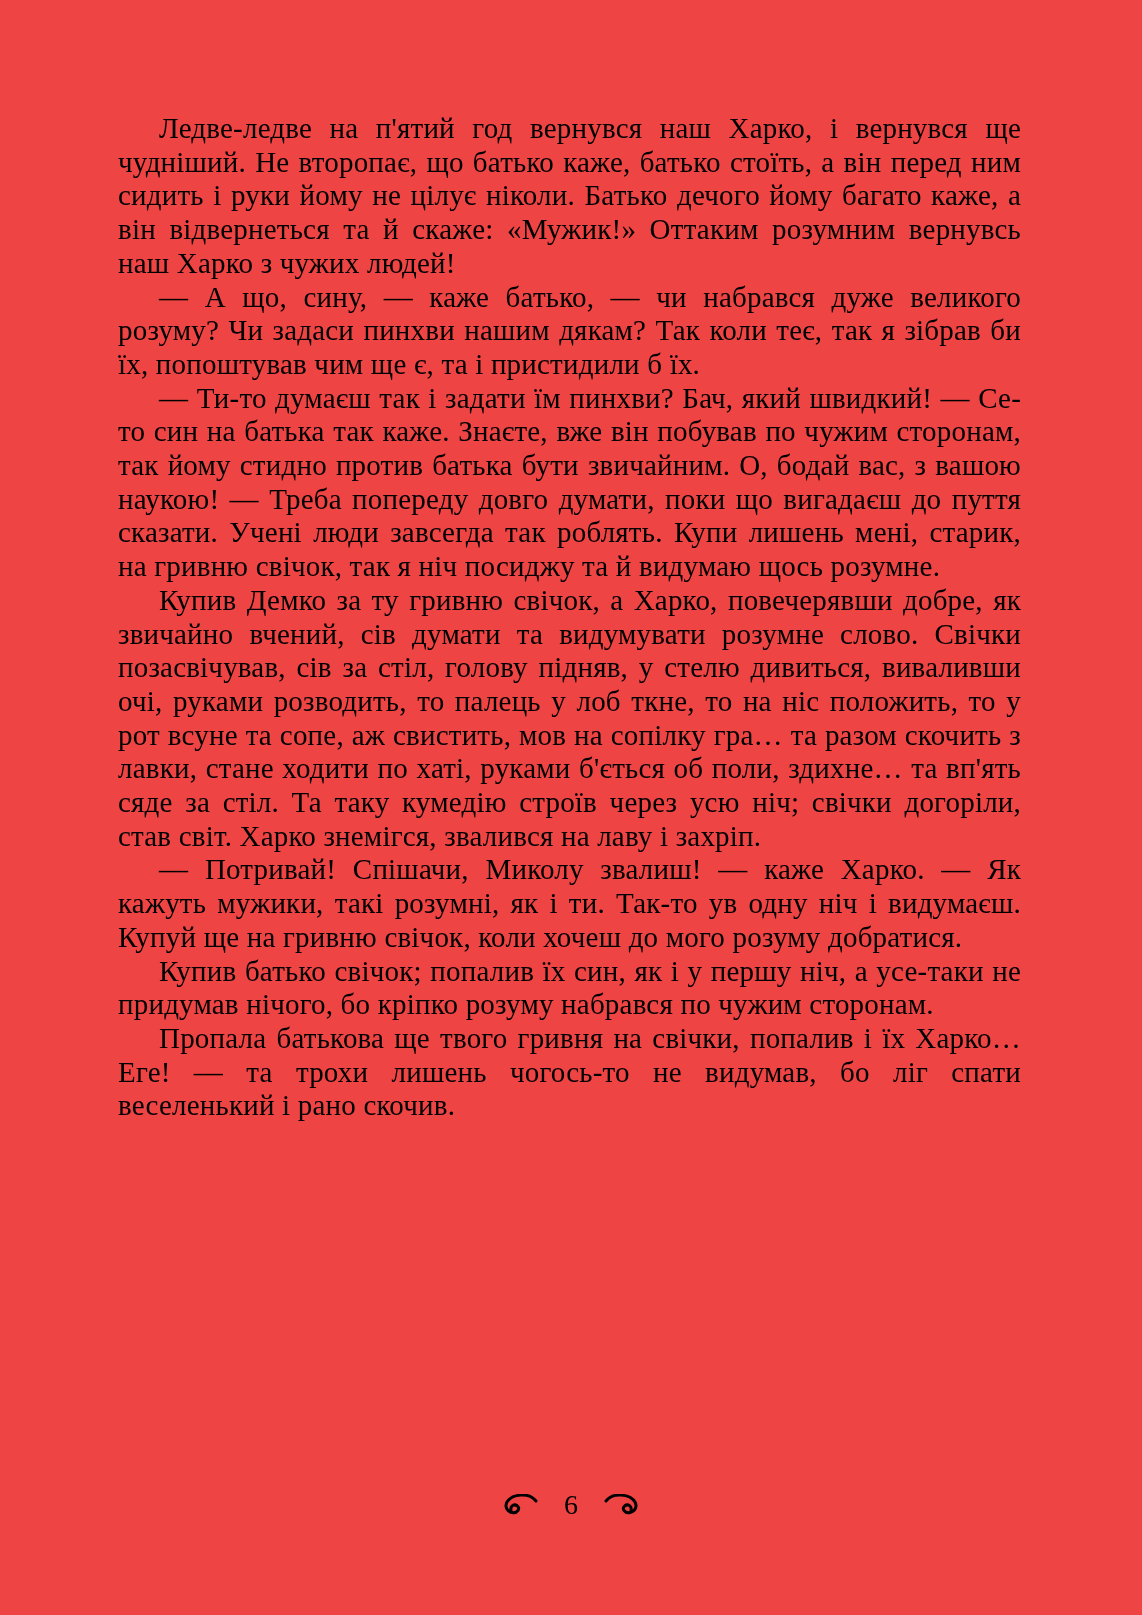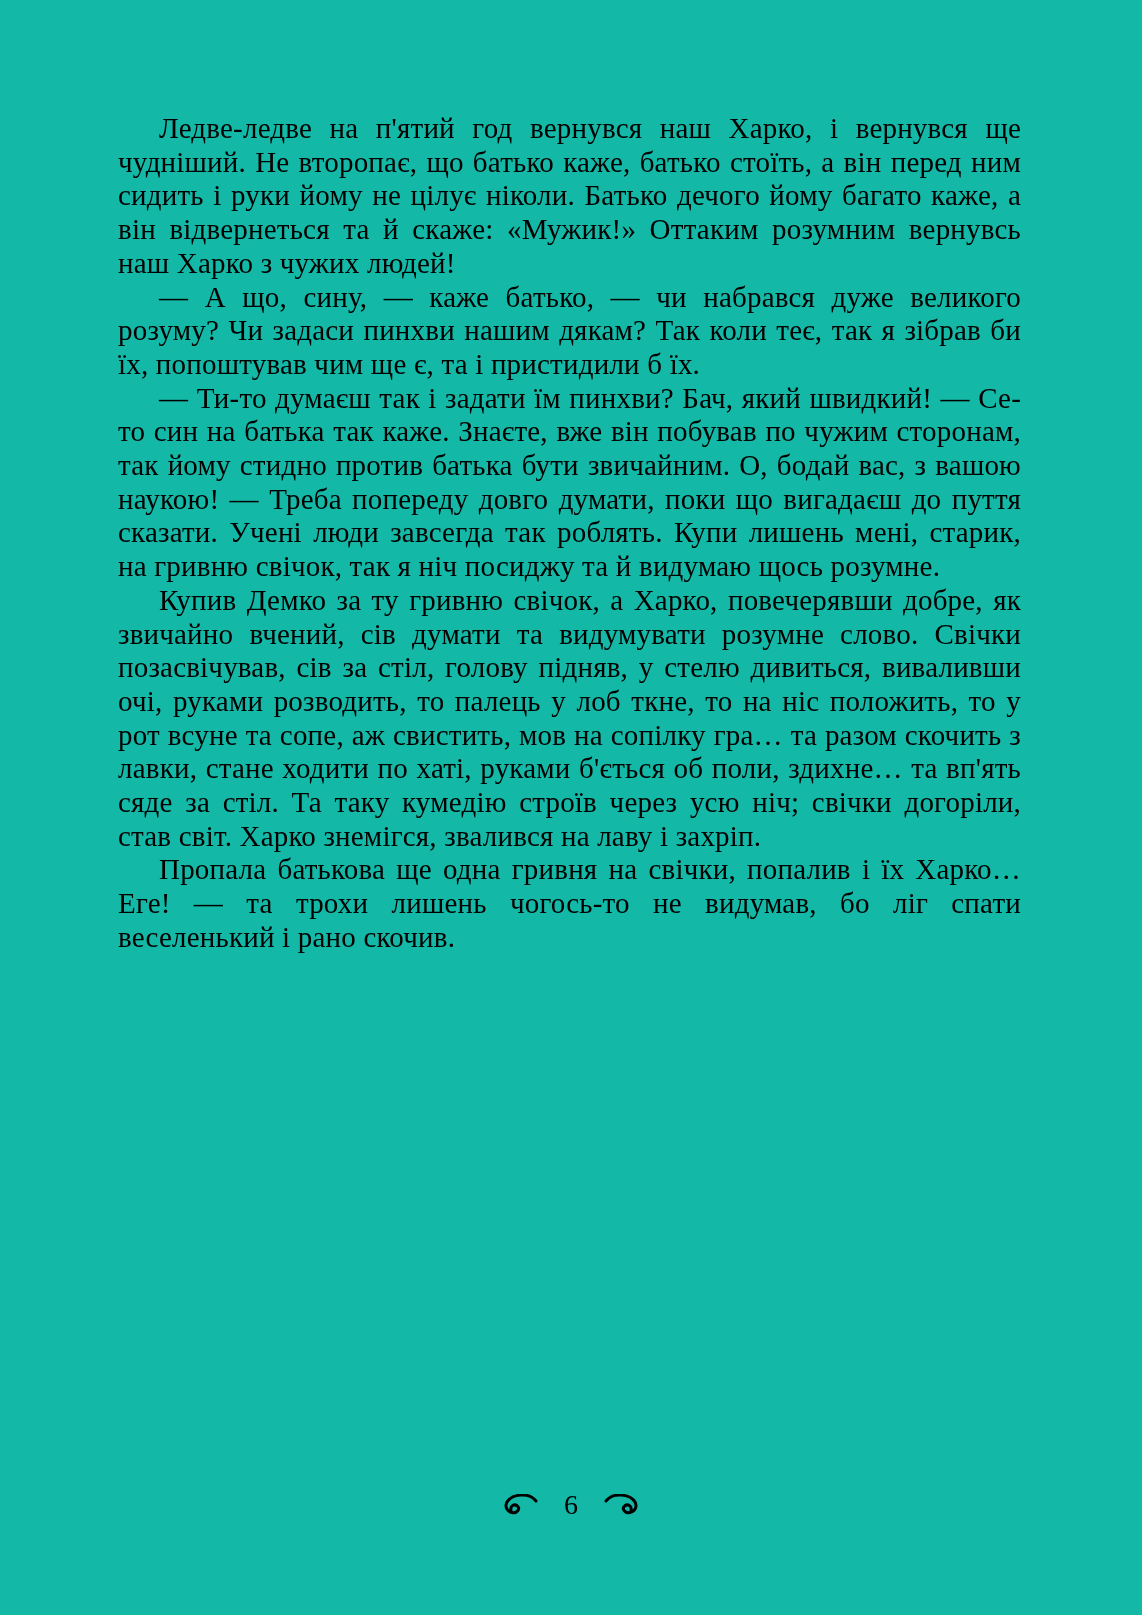--- a/index.html
+++ b/index.html
@@ -4,21 +4,21 @@
 <style>
   html, body {
     margin: 0;
     padding: 0;
     background: #ffffff;
   }
   .page {
     position: relative;
     width: 1142px;
     height: 1615px;
-    background: #14b8a6;
+    background: #ef4444;
     color: #000000;
     font-family: "Liberation Serif", "DejaVu Serif", serif;
     overflow: hidden;
   }
   .text-block {
     position: absolute;
     left: 118px;
     top: 112px;
     width: 903px;
     text-align: justify;
@@ -58,21 +58,23 @@
 </head>
 <body>
 
 <div class="page">
 
   <div class="text-block">
     <p>Ледве-ледве на п'ятий год вернувся наш Харко, і вернувся ще чудніший. Не второпає, що батько каже, батько стоїть, а він перед ним сидить і руки йому не цілує ніколи. Батько дечого йому багато каже, а він відвернеться та й скаже: «Мужик!» Оттаким розумним вернувсь наш Харко з чужих людей!</p>
     <p>— А що, сину, — каже батько, — чи набрався дуже великого розуму? Чи задаси пинхви нашим дякам? Так коли теє, так я зібрав би їх, попоштував чим ще є, та і пристидили б їх.</p>
     <p>— Ти-то думаєш так і задати їм пинхви? Бач, який швидкий! — Се-то син на батька так каже. Знаєте, вже він побував по чужим сторонам, так йому стидно против батька бути звичайним. О, бодай вас, з вашою наукою! — Треба попереду довго думати, поки що вигадаєш до пуття сказати. Учені люди завсегда так роблять. Купи лишень мені, старик, на гривню свічок, так я ніч посиджу та й видумаю щось розумне.</p>
     <p>Купив Демко за ту гривню свічок, а Харко, повечерявши добре, як звичайно вчений, сів думати та видумувати розумне слово. Свічки позасвічував, сів за стіл, голову підняв, у стелю дивиться, виваливши очі, руками розводить, то палець у лоб ткне, то на ніс положить, то у рот всуне та сопе, аж свистить, мов на сопілку гра… та разом скочить з лавки, стане ходити по хаті, руками б'ється об поли, здихне… та вп'ять сяде за стіл. Та таку кумедію строїв через усю ніч; свічки догоріли, став світ. Харко знемігся, звалився на лаву і захріп.</p>
-    <p>Пропала батькова ще одна гривня на свічки, попалив і їх Харко… Еге! — та трохи лишень чогось-то не видумав, бо ліг спати веселенький і рано скочив.</p>
+    <p>— Потривай! Спішачи, Миколу звалиш! — каже Харко. — Як кажуть мужики, такі розумні, як і ти. Так-то ув одну ніч і видумаєш. Купуй ще на гривню свічок, коли хочеш до мого розуму добратися.</p>
+    <p>Купив батько свічок; попалив їх син, як і у першу ніч, а усе-таки не придумав нічого, бо кріпко розуму набрався по чужим сторонам.</p>
+    <p>Пропала батькова ще твого гривня на свічки, попалив і їх Харко… Еге! — та трохи лишень чогось-то не видумав, бо ліг спати веселенький і рано скочив.</p>
   </div>
 
   <div class="page-footer">
     <span class="flourish flourish-left">
       <svg width="34" height="22" viewBox="0 0 34 22" xmlns="http://www.w3.org/2000/svg">
         <path d="M2,7 C9,-2 26,0 31,8 C33.5,12.5 31,17.5 26,18.5 C20.5,19.5 17.5,14.5 20.8,11.8 C23.8,9.5 28,12 27,16" fill="none" stroke="#000000" stroke-width="3" stroke-linecap="round"></path>
       </svg>
     </span>
     <span class="page-number">6</span>
     <span class="flourish flourish-right">

